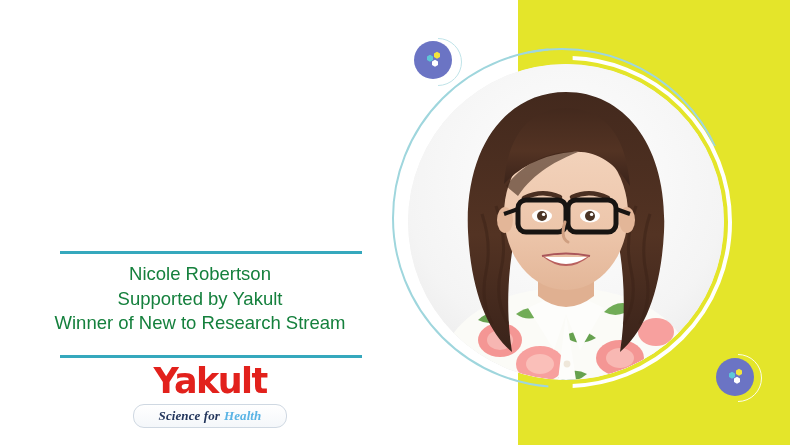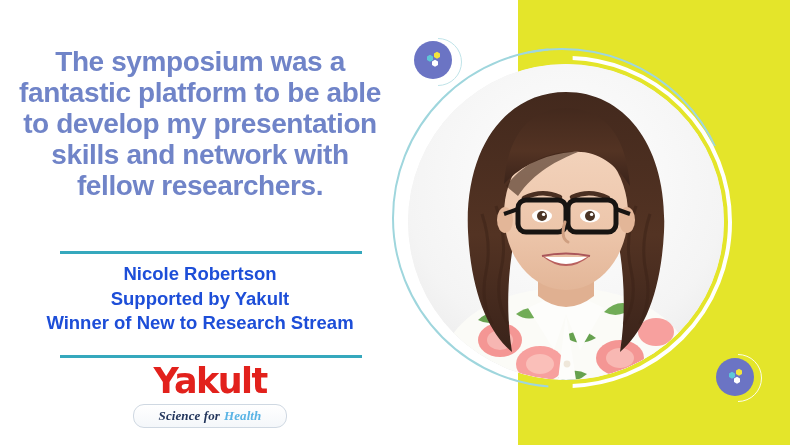--- a/index.html
+++ b/index.html
@@ -83,24 +83,24 @@
   }
   .rule{
     position:absolute;height:3px;background:#35a8bd;left:60px;width:302px;
   }
   .rule-top{top:251px;}
   .rule-bottom{top:355px;}
 
   .attrib{
     position:absolute;left:20px;top:262px;width:360px;
     text-align:center;
-    color:#1d4ed8;
+    color:#15803d;
     font-size:18.5px;
     line-height:24.5px;
-    font-weight:bold;
+    font-weight:normal;
   }
   .attrib div{white-space:nowrap;}
 
   
   .logo{
     position:absolute;left:110px;top:362px;width:200px;text-align:center;
   }
   .logo-word{
     font-size:35px;line-height:38px;font-weight:bold;
     color:#e2211c;letter-spacing:-1.6px;
@@ -244,21 +244,20 @@
     <svg viewBox="0 0 38 38" xmlns="http://www.w3.org/2000/svg" aria-hidden="true">
       <circle cx="19" cy="19" r="19" fill="#6b74c4"></circle>
       <polygon points="13,15.5 16,13.8 19,15.5 19,19 16,20.7 13,19" fill="#5ec8d8"></polygon>
       <polygon points="20,12.5 23,10.8 26,12.5 26,16 23,17.7 20,16" fill="#f2e53b"></polygon>
       <polygon points="18,20.5 21,18.8 24,20.5 24,24 21,25.7 18,24" fill="#ffffff"></polygon>
     </svg>
   </div>
 
   <div class="left">
 
-    <div class="quote">The symposium was a fantastic platform to be able to develop my presentation skills and network with fellow researchers.</div>
 
     <div class="rule rule-top"></div>
 
     <div class="attrib">
       <div>Nicole Robertson</div>
       <div>Supported by Yakult</div>
       <div>Winner of New to Research Stream</div>
     </div>
 
     <div class="rule rule-bottom"></div>

